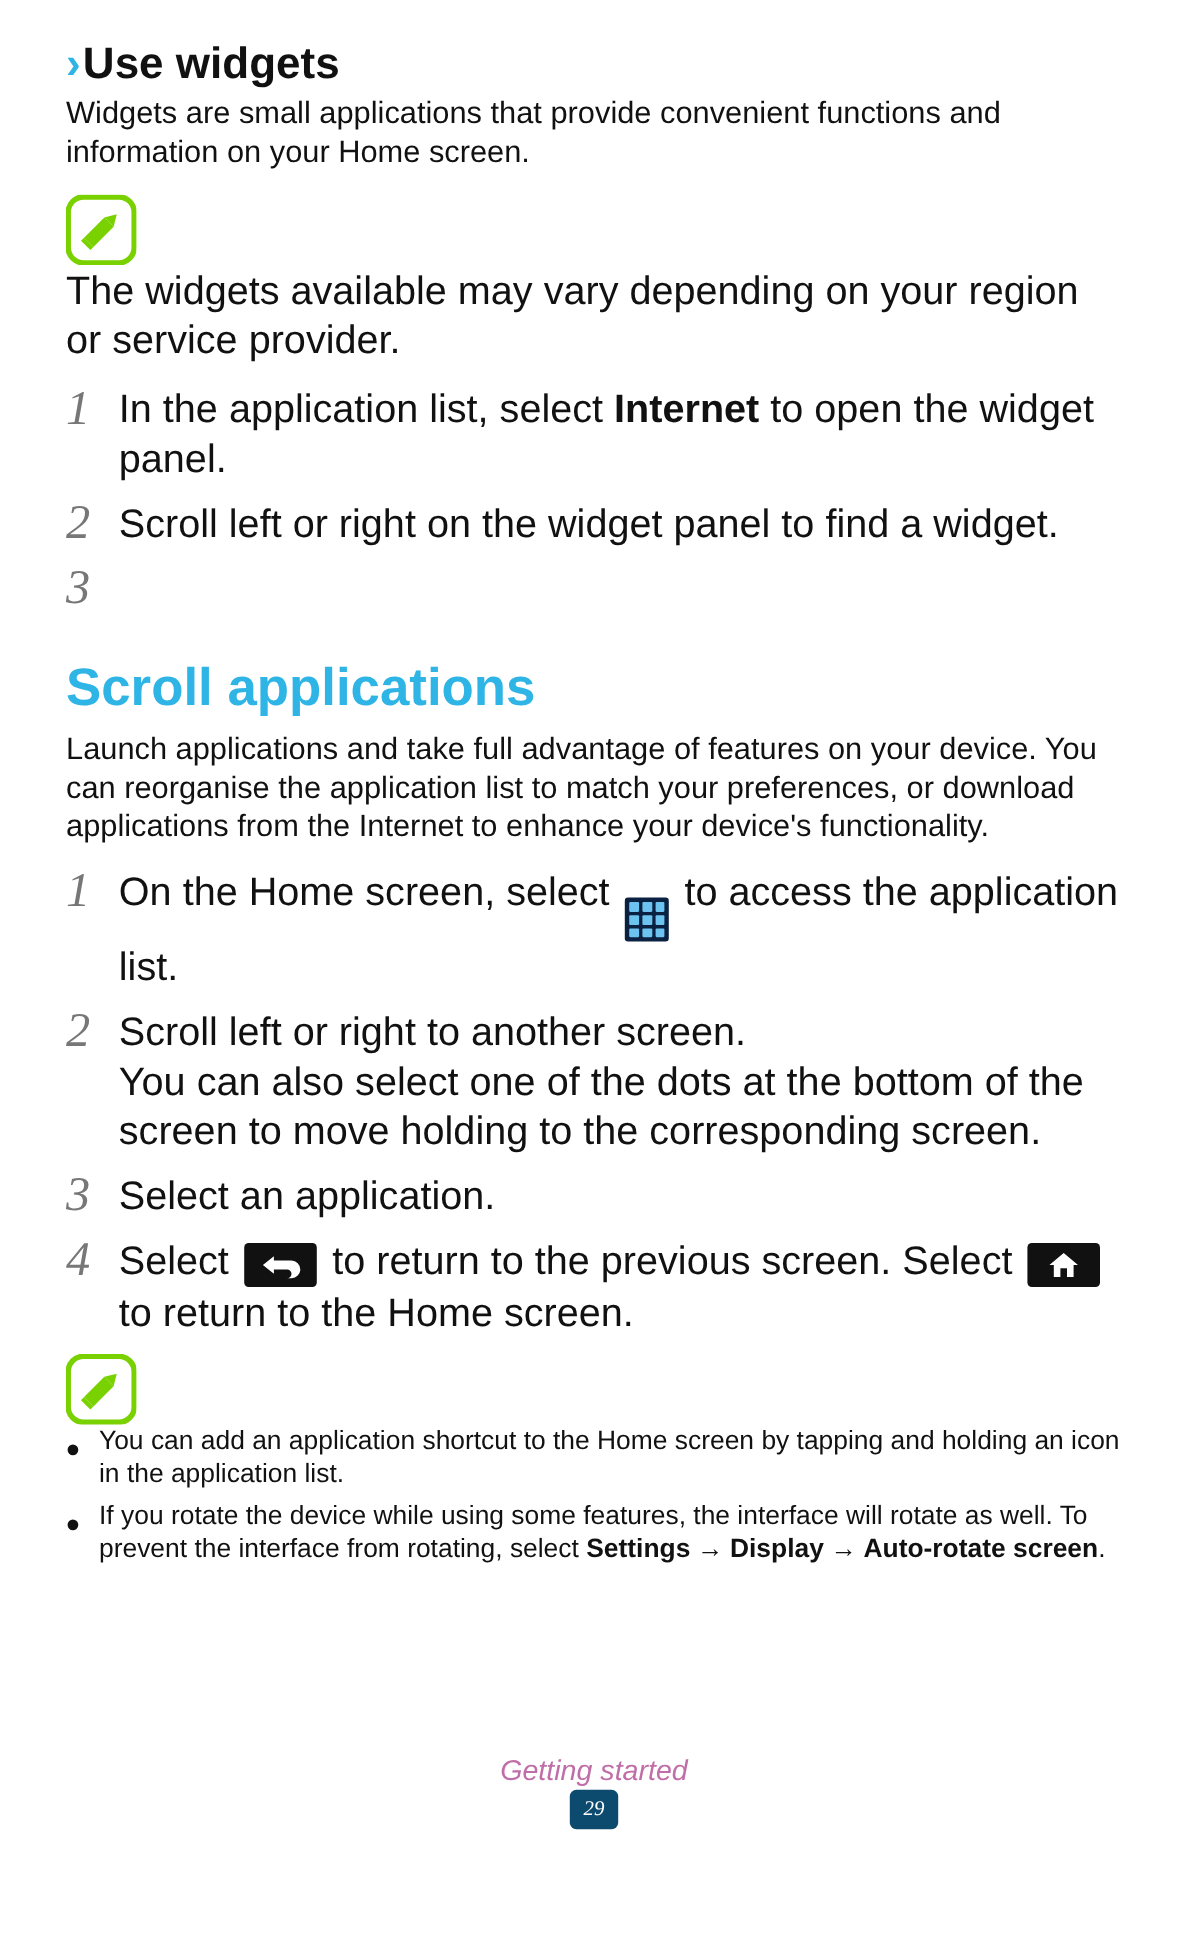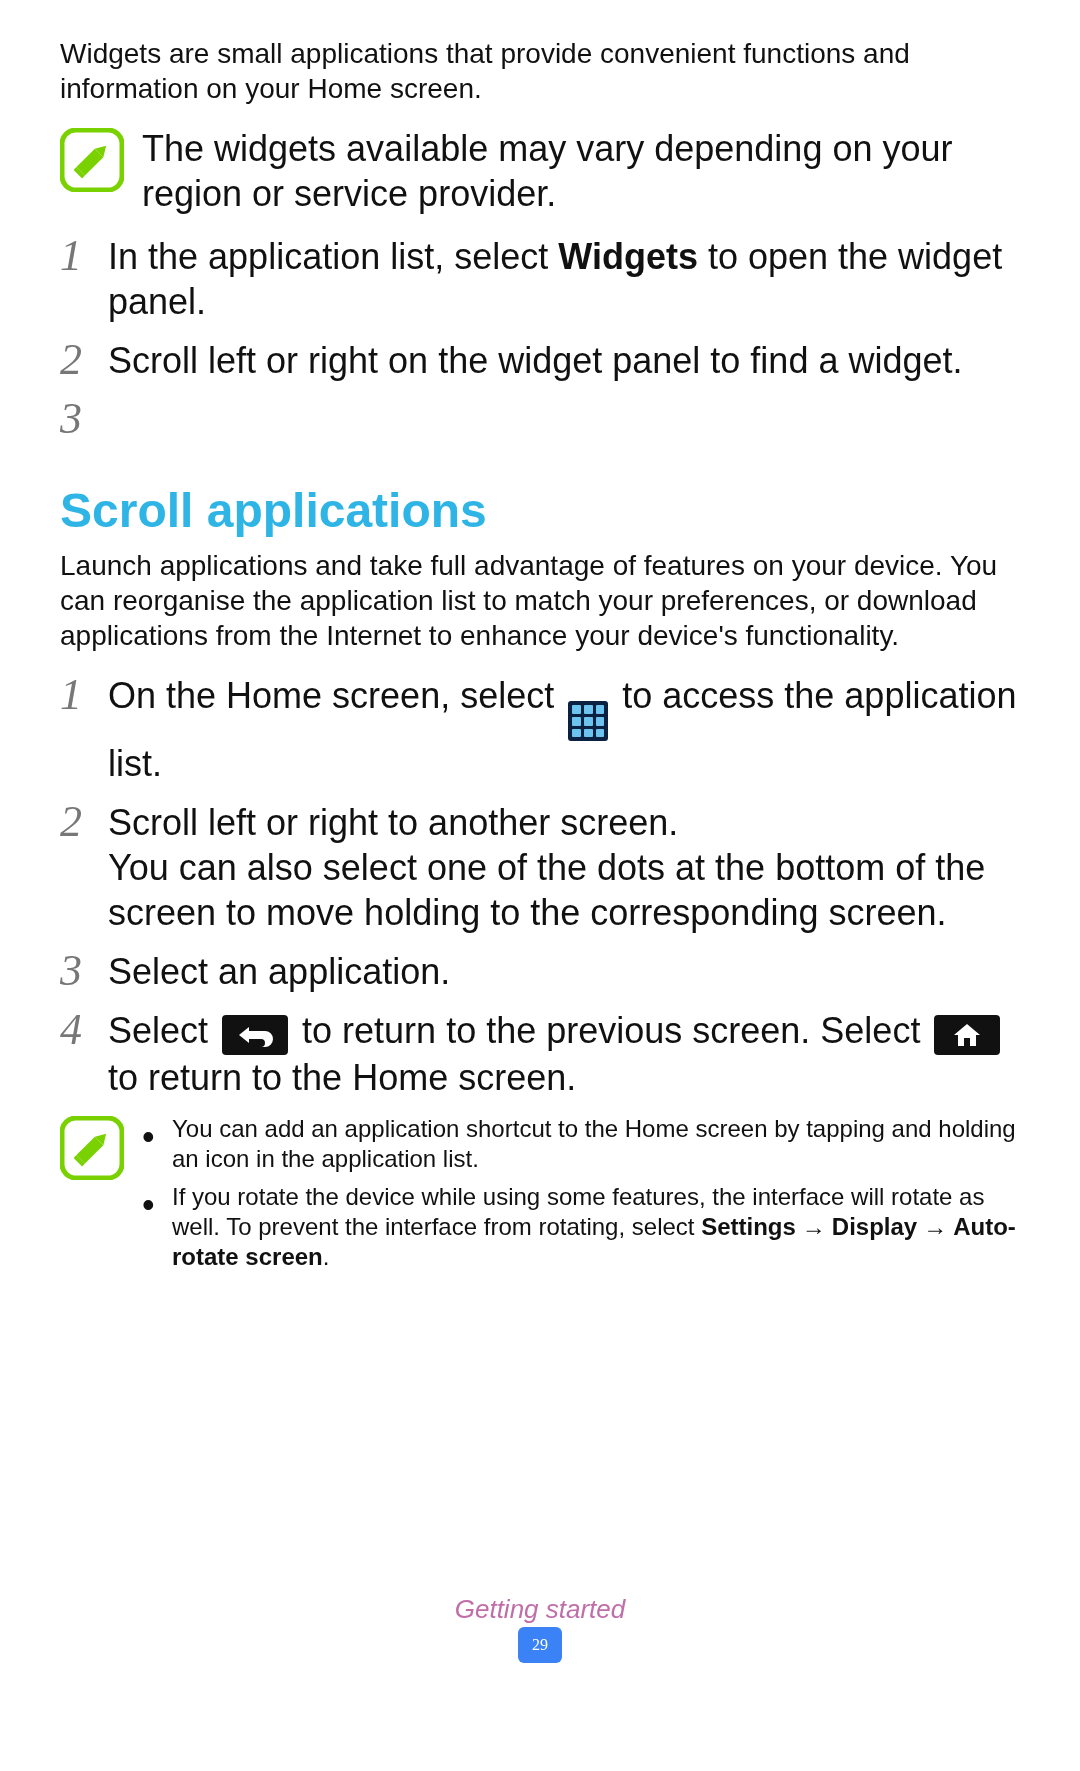--- a/index.html
+++ b/index.html
@@ -29,20 +29,21 @@
   }
   .body-text {
     font-size: 28px;
     line-height: 1.25;
     margin: 0 0 20px 0;
   }
   .note-row {
     display: flex;
     align-items: flex-start;
     margin: 8px 0 18px 0;
+    flex-direction: column;
   }
   .note-icon {
     flex: none;
     width: 64px;
     height: 64px;
     margin-right: 18px;
     margin-top: 2px;
   }
   .note-icon svg {
     width: 64px;
@@ -148,56 +149,60 @@
     font-family: Liberation Sans, sans-serif;
     font-style: italic;
     color: #c06ea8;
     font-size: 26px;
     margin-bottom: 2px;
   }
   .page-num {
     width: 44px;
     height: 36px;
     margin: 0 auto;
-    background: #3b82f6;
+    background: #0c4a6e;
     color: #fff;
+    font-style: italic;
     font-family: Georgia, "Times New Roman", serif;
-    font-size: 16px;
+    font-size: 19px;
     border-radius: 6px;
     display: flex;
     align-items: center;
     justify-content: center;
   }
 </style>
 </head>
 <body>
 
 <div class="page">
 
+  <div class="subheading">
+    <span class="chev">›</span><span>Use widgets</span>
+  </div>
   <p class="body-text">Widgets are small applications that provide convenient functions and information on your Home screen.</p>
 
   <div class="note-row">
     <div class="note-icon">
       <svg viewBox="0 0 64 64">
         <rect x="2" y="2" width="60" height="60" rx="14" fill="none" stroke="#79d200" stroke-width="5"></rect>
         <g transform="rotate(-45 32 32)">
           <rect x="16" y="26" width="26" height="12" fill="#79d200"></rect>
           <polygon points="42,26 52,32 42,38" fill="#79d200"></polygon>
           <rect x="12" y="26" width="4" height="12" fill="#79d200"></rect>
         </g>
       </svg>
     </div>
     <div class="note-text">The widgets available may vary depending on your region or service provider.</div>
   </div>
 
   <div class="steps">
     <div class="step">
       <div class="step-num">1</div>
       <div class="step-body">
-        <span>In the application list, select </span><span class="bold">Widgets</span><span> to open the widget panel.</span>
+        <span>In the application list, select </span><span class="bold">Internet</span><span> to open the widget panel.</span>
       </div>
     </div>
     <div class="step">
       <div class="step-num">2</div>
       <div class="step-body">Scroll left or right on the widget panel to find a widget.</div>
     </div>
     <div class="step">
       <div class="step-num">3</div>
     </div>
   </div>

